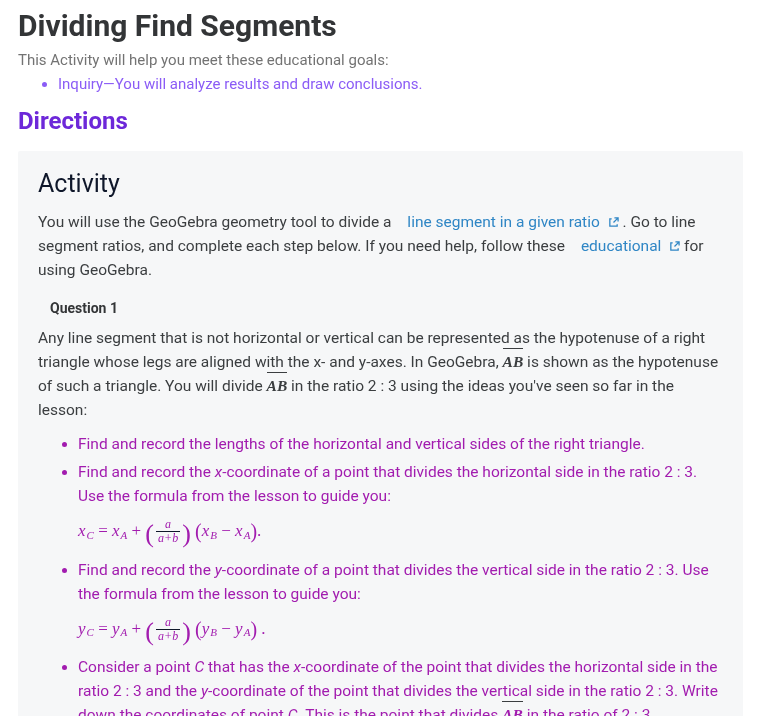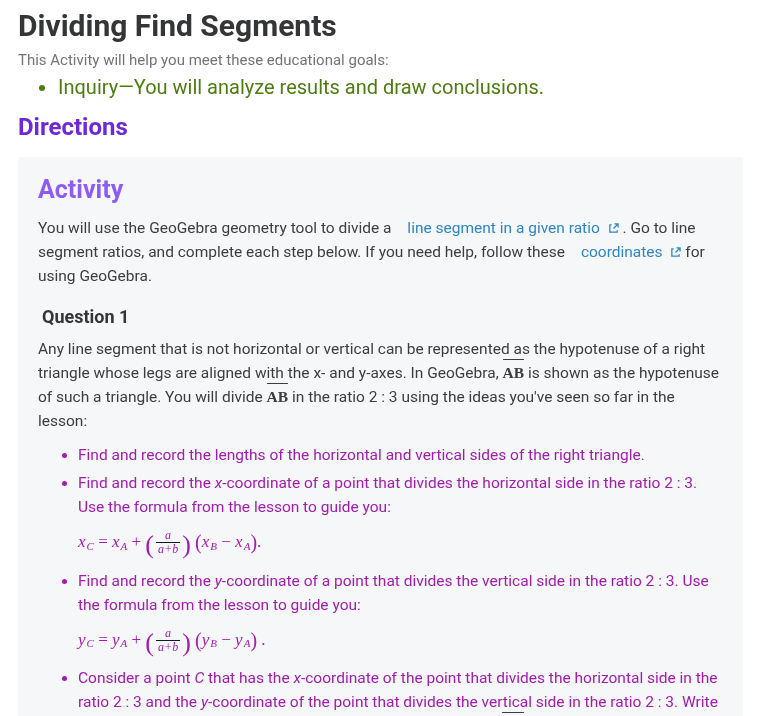--- a/index.html
+++ b/index.html
@@ -22,40 +22,40 @@
   p.lead {
     font-size: 15px;
     margin: 8px 0 6px 0;
     color: #737373;
   }
   ul.goals {
     margin: 4px 0 14px 0;
     padding-left: 40px;
   }
   ul.goals li {
-    font-size: 20px;
-    color: #4d7c0f;
+    font-size: 15px;
+    color: #8b5cf6;
     margin: 2px 0;
   }
   h2.directions {
     font-size: 24px;
     font-weight: 700;
     margin: 14px 0 16px 0;
     color: #6d28d9;
   }
   .activity-box {
     background: #f6f7f8;
     padding: 14px 20px 10px 20px;
     border-radius: 2px;
   }
   .activity-box h2.activity {
     font-size: 25px;
-    font-weight: 700;
+    font-weight: 400;
     margin: 4px 0 12px 0;
-    color: #8b5cf6;
+    color: #0f172a;
   }
   .activity-box p {
     font-size: 15.5px;
     line-height: 1.55;
     margin: 6px 0 10px 0;
     color: #3b3e40;
   }
   a.link {
     color: #2f86c5;
     text-decoration: none;
@@ -65,23 +65,23 @@
     display: inline-block;
     width: 11px;
     height: 11px;
     margin-left: 4px;
     vertical-align: -1px;
   }
   .ext-icon svg {
     display: block;
   }
   h3.question {
-    font-size: 18px;
-    font-weight: 700;
-    margin: 18px 0 10px 4px;
+    font-size: 14px;
+    font-weight: 700;
+    margin: 18px 0 10px 12px;
     color: #333537;
   }
   ul.steps {
     margin: 6px 0 0 0;
     padding-left: 40px;
   }
   ul.steps li {
     font-size: 15.5px;
     line-height: 1.55;
     margin: 4px 0 4px 0;
@@ -123,20 +123,21 @@
     font-size: 20px;
     font-style: normal;
     vertical-align: -2px;
     line-height: 0;
   }
   .ital { font-style: italic; }
   .seg {
     display: inline-block;
     position: relative;
     font-family: Georgia, "Times New Roman", serif;
+    font-style: italic;
     font-weight: 700;
   }
   .seg::before {
     content: "";
     position: absolute;
     top: -2px;
     left: 0;
     right: 0;
     height: 1px;
     background: #3b3e40;
@@ -165,21 +166,21 @@
       <a href="#" class="link">
         <span>line segment in a given ratio</span>
         <span class="ext-icon">
           <svg viewBox="0 0 12 12" width="11" height="11">
               <path fill="none" stroke="#2f86c5" stroke-width="1.4" d="M4 2H2v8h8V8 M6 6l5-5 M7 1h4v4"></path>
             </svg>
         </span>
       </a>
       <span> . Go to line segment ratios, and complete each step below. If you need help, follow these </span>
       <a href="#" class="link">
-        <span>coordinates</span>
+        <span>educational</span>
         <span class="ext-icon">
           <svg viewBox="0 0 12 12" width="11" height="11">
               <path fill="none" stroke="#2f86c5" stroke-width="1.4" d="M4 2H2v8h8V8 M6 6l5-5 M7 1h4v4"></path>
             </svg>
         </span>
       </a>
       <span> for using GeoGebra.</span>
     </p>
 
     <h3 class="question">Question 1</h3>

